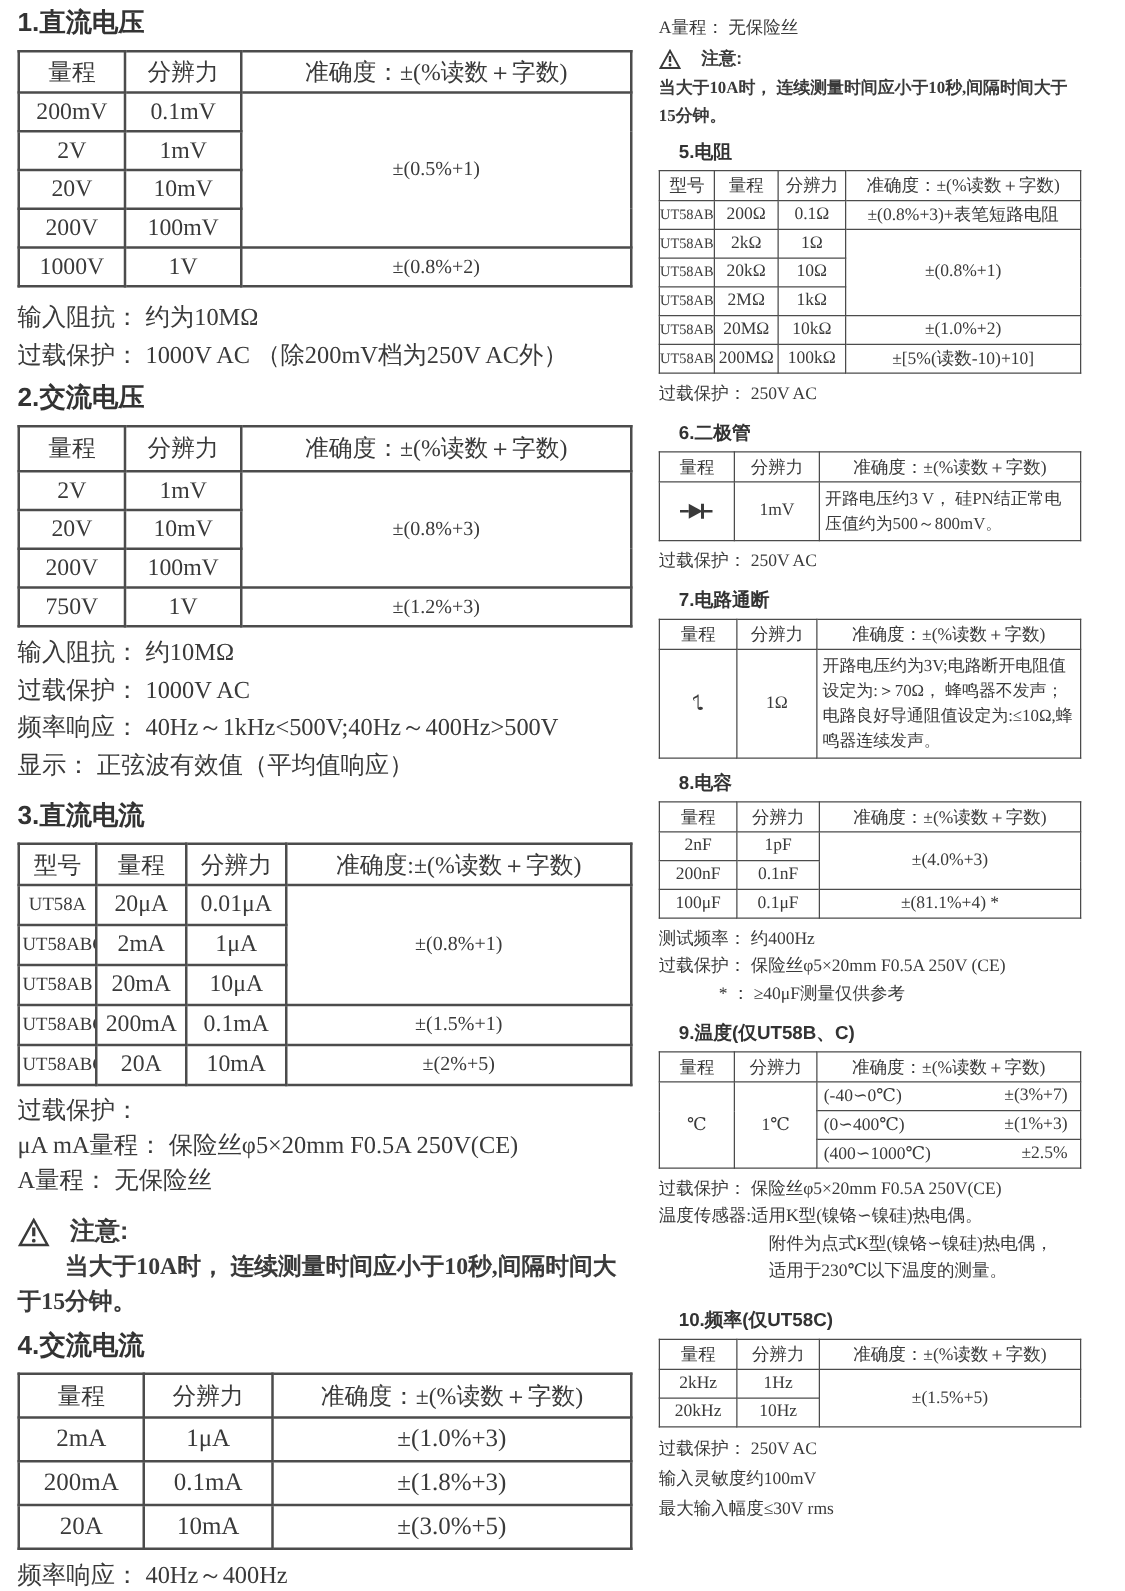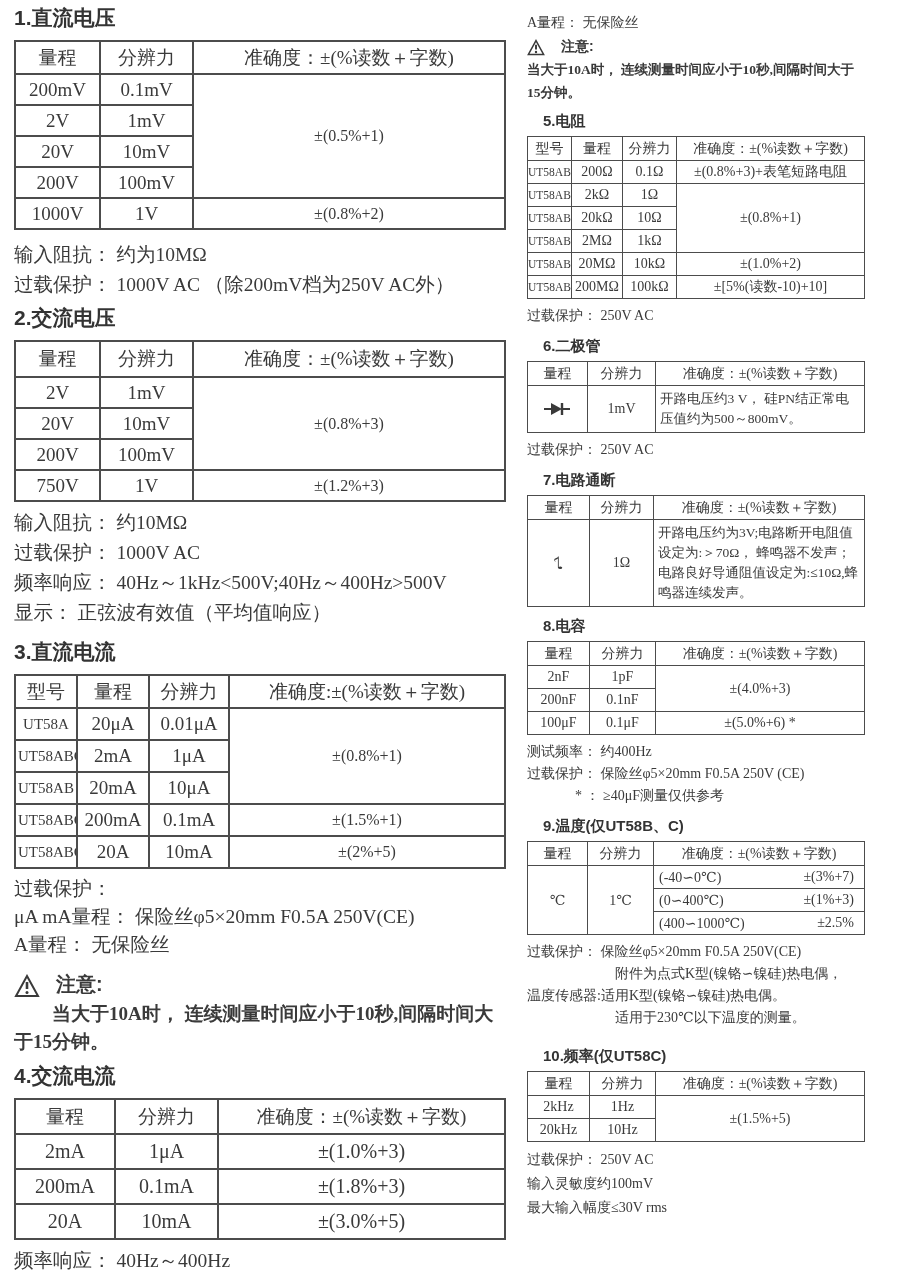--- a/index.html
+++ b/index.html
@@ -374,21 +374,21 @@
       <td>1pF</td>
       <td rowspan="2">±(4.0%+3)</td>
     </tr>
     <tr>
       <td>200nF</td>
       <td>0.1nF</td>
     </tr>
     <tr>
       <td>100μF</td>
       <td>0.1μF</td>
-      <td>±(5.0%+6) *</td>
+      <td>±(81.1%+4) *</td>
     </tr>
   </tbody>
     </table>
   <p class="note-r mt6">测试频率： 约400Hz</p>
   <p class="note-r">过载保护： 保险丝φ5×20mm F0.5A 250V (CE)</p>
   <p class="note-r star-indent">* ： ≥40μF测量仅供参考</p>
 
   <div class="sec sec-r mt10">9.温度(仅UT58B、C)</div>
   <table class="rt">
     <colgroup>
@@ -424,22 +424,22 @@
       <td class="subwrap">
         <div class="subcell" style="height:22px">
           <span>(400∽1000℃)</span>
           <span>±2.5%</span>
         </div>
       </td>
     </tr>
   </tbody>
     </table>
   <p class="note-r mt6">过载保护： 保险丝φ5×20mm F0.5A 250V(CE)</p>
+  <p class="note-r">温度传感器:适用K型(镍铬∽镍硅)热电偶。</p>
   <p class="note-r indent-r">附件为点式K型(镍铬∽镍硅)热电偶，</p>
-  <p class="note-r">温度传感器:适用K型(镍铬∽镍硅)热电偶。</p>
   <p class="note-r indent-r">适用于230℃以下温度的测量。</p>
 
   <div class="sec sec-r mt18">10.频率(仅UT58C)</div>
   <table class="rt">
     <colgroup>
         <col style="width:62px">
         <col style="width:66px">
         <col>
       </colgroup>
     <tbody>

